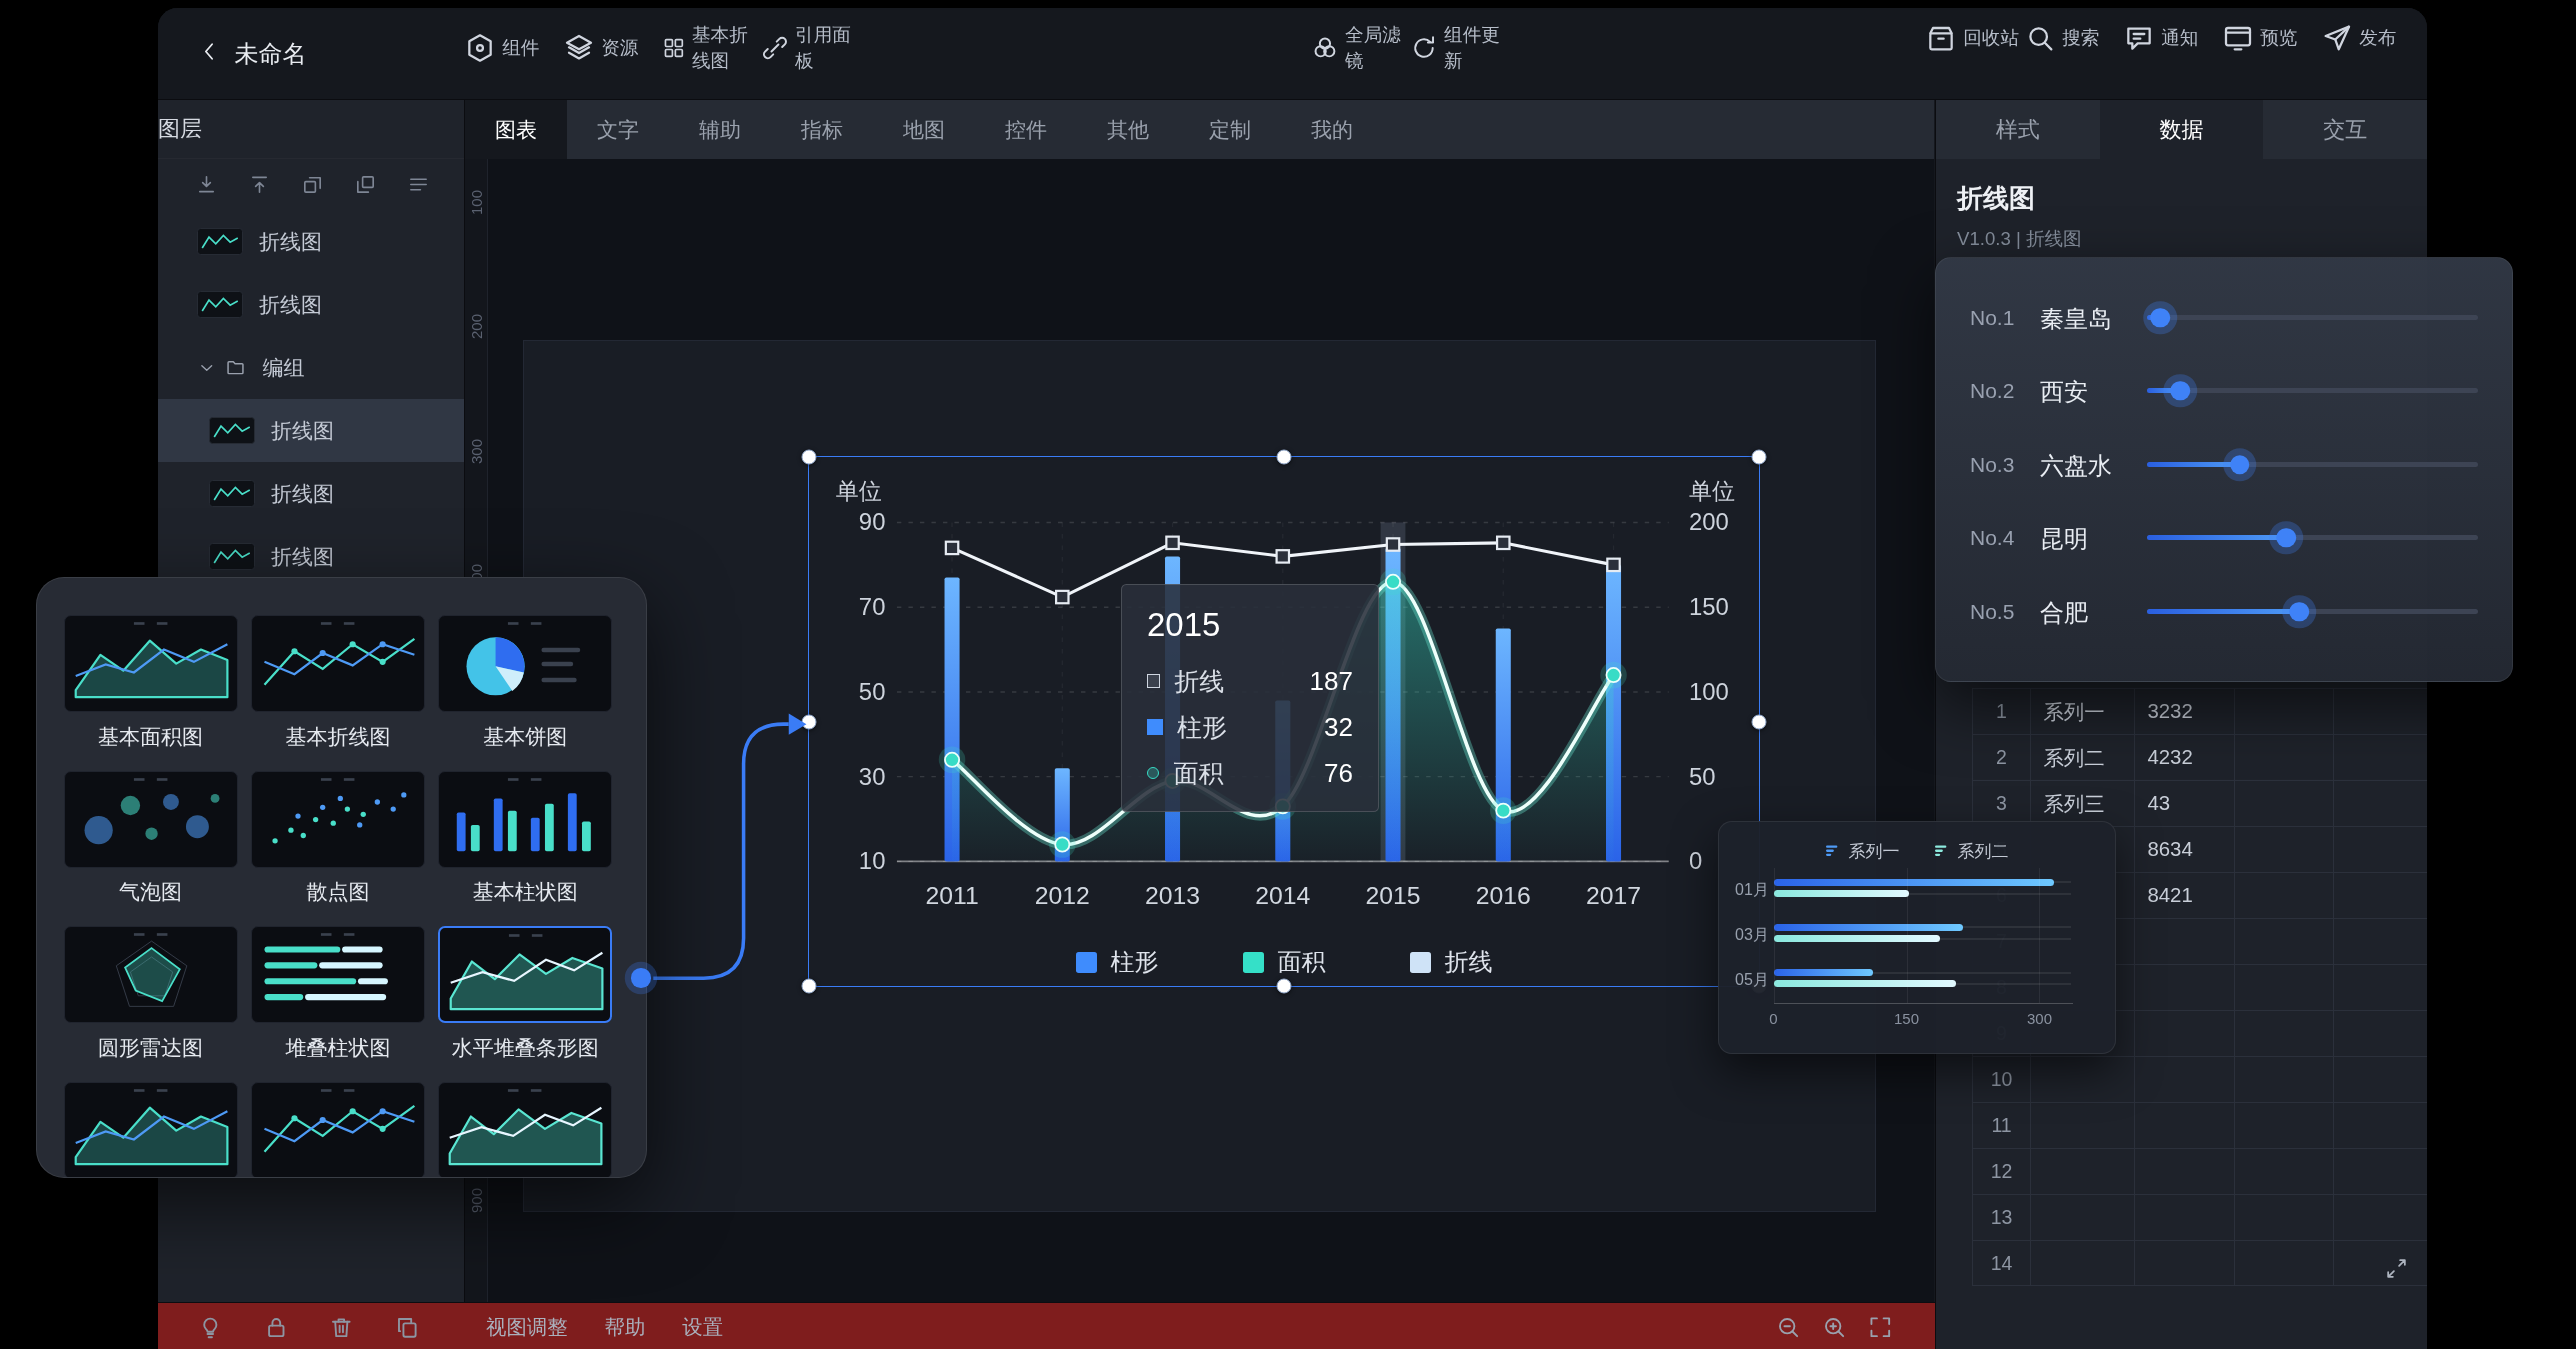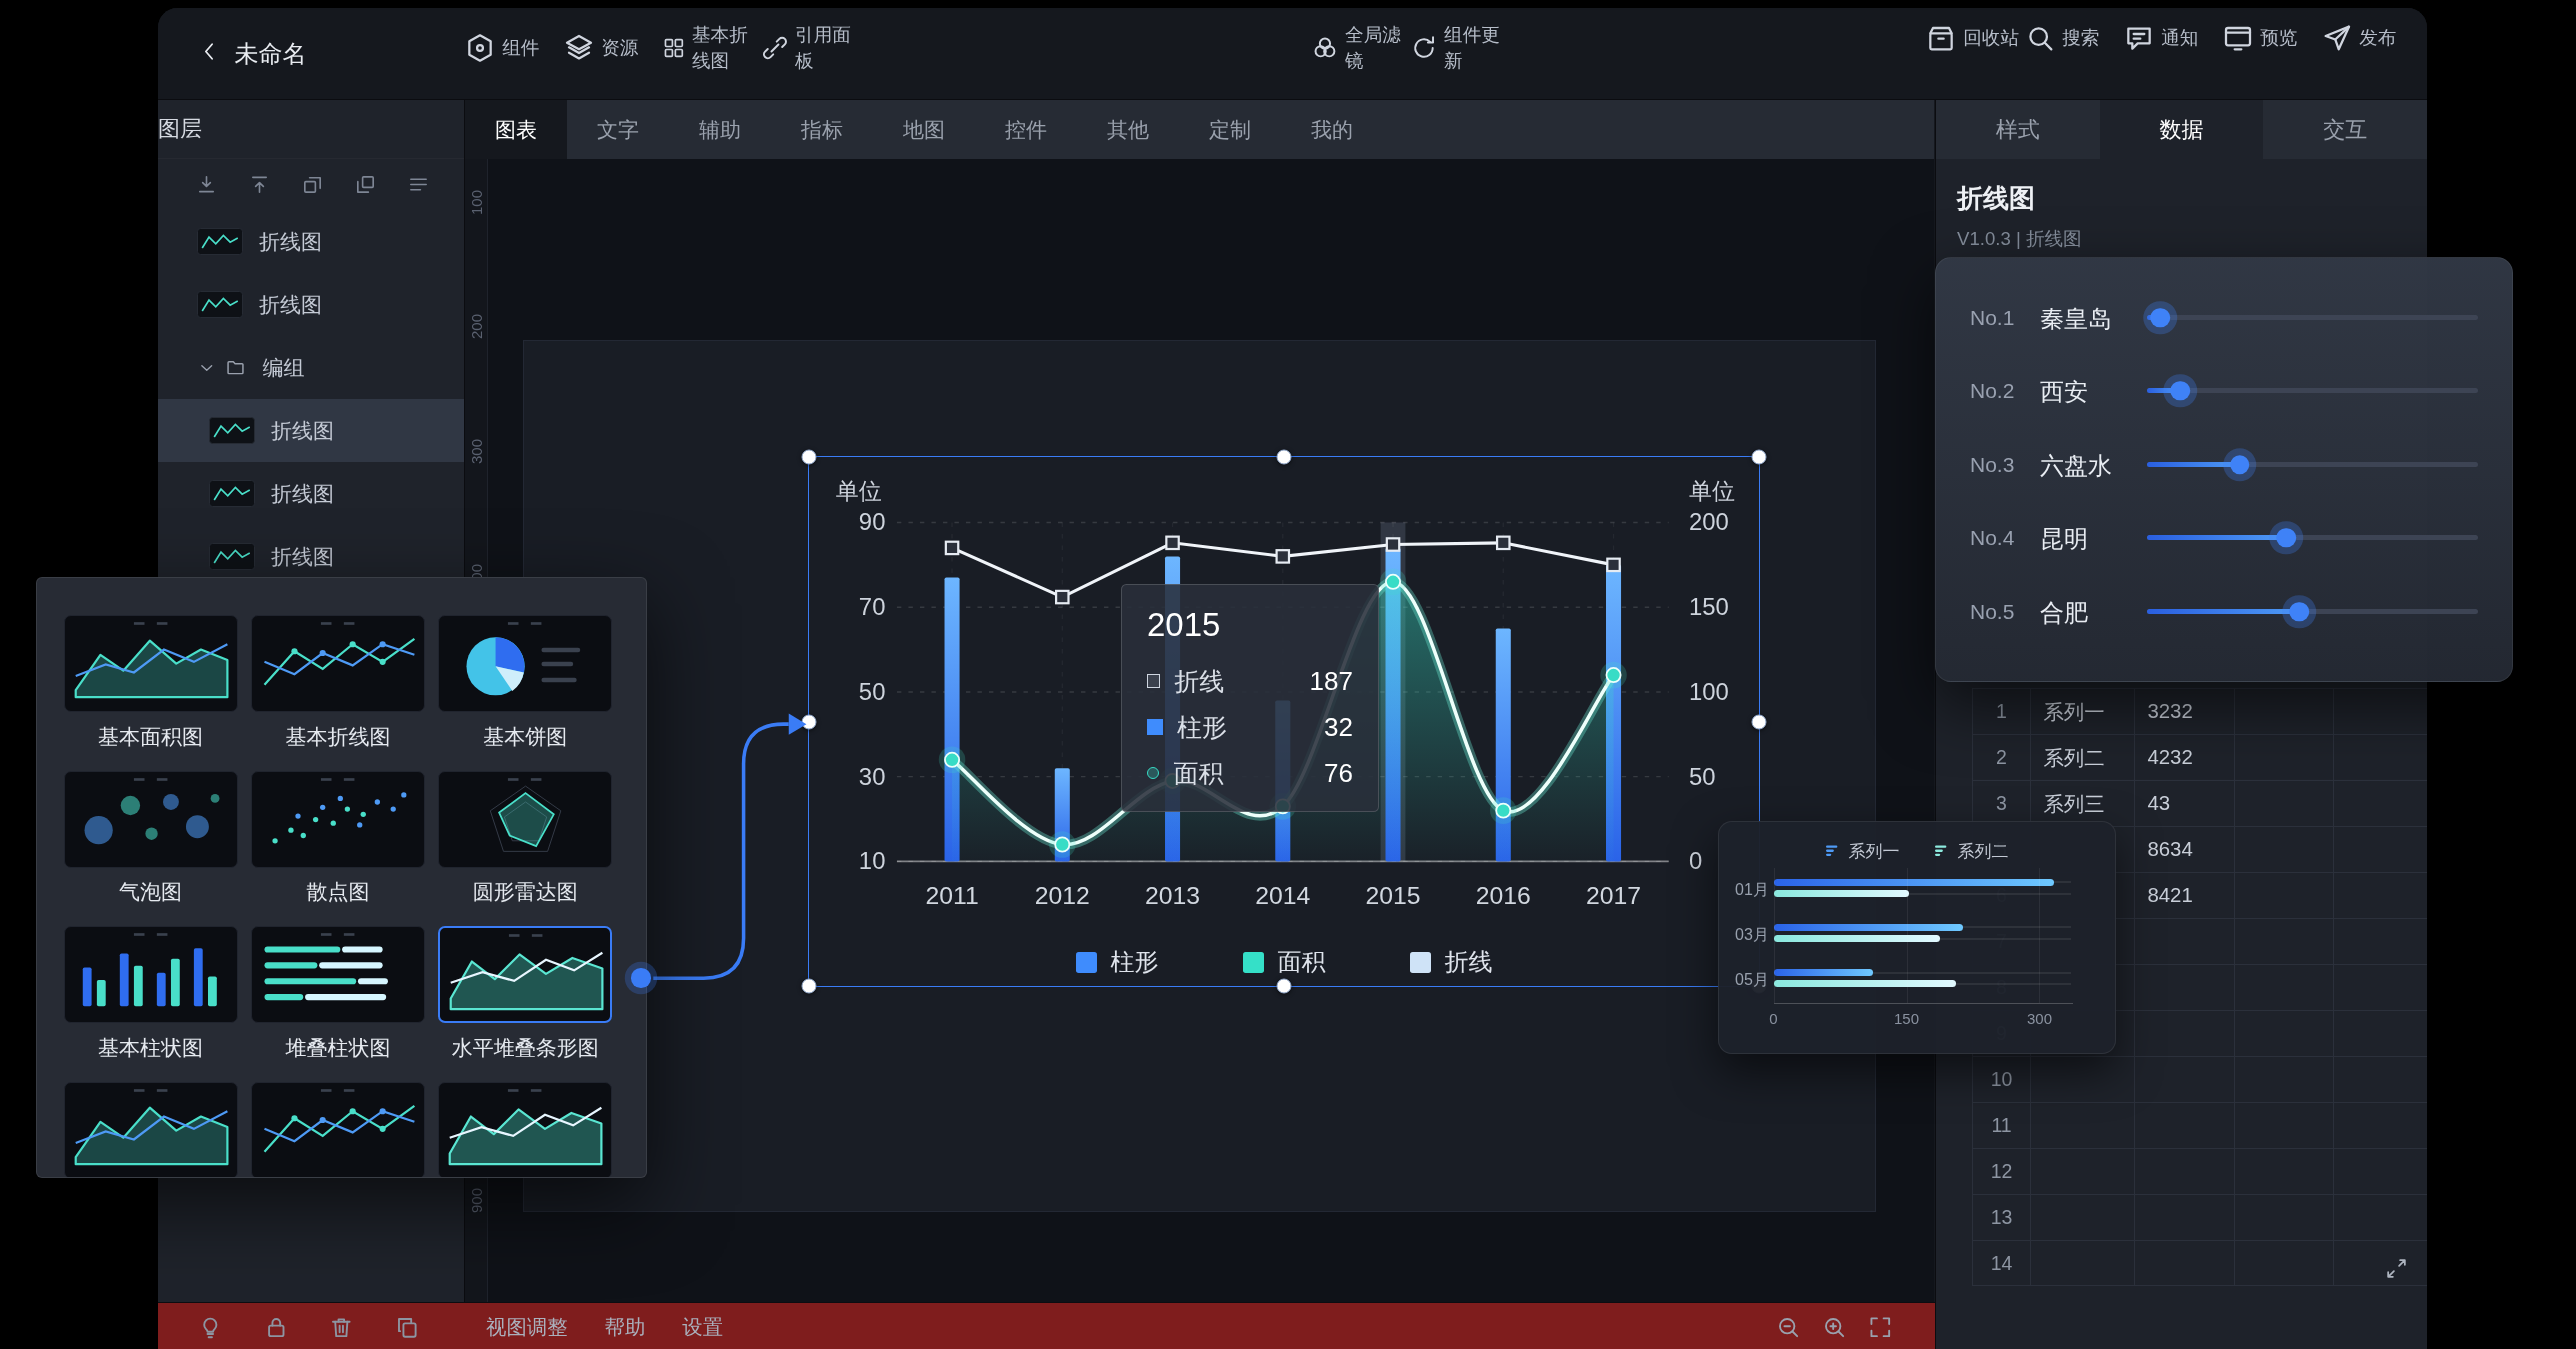--- a/index.html
+++ b/index.html
@@ -66,21 +66,21 @@
   .expand{position:absolute;left:448px;top:1156px;color:#aeb5c0}
 
   
   .bottombar{position:absolute;left:0;bottom:0;height:48px;width:1777px;background:#7f1d1d;border-top:0.9px solid #0c0d11}
   .bb-icons{position:absolute;left:39px;top:0;height:48px;display:flex;align-items:center;gap:39px;color:#8d95a2}
   .bb-menu{position:absolute;left:328px;top:0;height:48px;display:flex;align-items:center;gap:37px;font-size:20.4px;color:#aab0bc}
   .bb-zoom{position:absolute;left:1617px;top:0;height:48px;display:flex;align-items:center;gap:19.5px;color:#9aa1ae}
   .bb-ico{display:flex;align-items:center}
 
   
-  .picker{position:absolute;left:36px;top:577px;width:611px;height:601px;background:#272b34;border:0.9px solid rgba(255,255,255,.09);border-radius:6px;box-shadow:0 26.6px 80px rgba(0,0,0,.65);overflow:hidden;z-index:40}
+  .picker{position:absolute;left:36px;top:577px;width:611px;height:601px;background:#272b34;border:0.9px solid rgba(255,255,255,.09);border-radius:28px;box-shadow:0 26.6px 80px rgba(0,0,0,.65);overflow:hidden;z-index:40}
   .picker-grid{position:absolute;left:26.6px;top:37px;display:grid;grid-template-columns:repeat(3,174px);column-gap:13.3px;row-gap:23px}
   .p-cell{display:flex;flex-direction:column;align-items:center;gap:10.6px}
   .p-thumb{width:174px;height:97px;background:#0b0d12;border-radius:7px;border:0.9px solid #20242e;overflow:hidden;display:block}
   .p-cell.selected .p-thumb{border:2.7px solid #3a7cf6}
   .p-label{font-size:21px;color:#e6eaf0;height:25px}
   .conn-dot{position:absolute;left:631px;top:968px;width:19.5px;height:19.5px;border-radius:50%;background:#3a7cf6;box-shadow:0 0 0 6.2px rgba(58,124,246,.25);z-index:41}
   .connector{position:absolute;left:0;top:0;pointer-events:none;z-index:39}
 
   
   .ranking{position:absolute;left:1935px;top:257px;width:578px;height:425px;border-radius:16px;background:linear-gradient(180deg,rgba(49,56,69,.97),rgba(36,41,51,.97));border:0.9px solid rgba(255,255,255,.07);box-shadow:0 23px 62px rgba(0,0,0,.6);z-index:45}
@@ -692,46 +692,46 @@
                 <circle cx="160" cy="42" r="3"></circle>
                 <circle cx="172" cy="26" r="3"></circle>
               </g>
             </svg></span>
           <span class="p-label">散点图</span>
         </div>
         <div class="p-cell">
           <span class="p-thumb"><svg width="174" height="97" viewBox="0 0 197 110" fill="none">
               <rect x="78" y="7" width="12" height="3" fill="#3a414e"></rect>
               <rect x="104" y="7" width="12" height="3" fill="#3a414e"></rect>
-              <g stroke="#3a414e" fill="none">
-                <polygon points="98 16 138 44 123 90 73 90 58 44"></polygon>
-                <polygon points="98 34 122 51 113 78 83 78 74 51"></polygon>
-              </g>
-              <polygon points="98 24 130 48 110 84 80 72 68 46" fill="rgba(73,223,201,.30)" stroke="#49dfc9" stroke-width="2"></polygon>
-            </svg></span>
-          <span class="p-label">圆形雷达图</span>
-        </div>
-        <div class="p-cell">
-          <span class="p-thumb"><svg width="174" height="97" viewBox="0 0 197 110" fill="none">
-              <rect x="78" y="7" width="12" height="3" fill="#3a414e"></rect>
-              <rect x="104" y="7" width="12" height="3" fill="#3a414e"></rect>
               <g fill="#2f6df0">
                 <rect x="20" y="46" width="10" height="44" rx="2"></rect>
                 <rect x="62" y="30" width="10" height="60" rx="2"></rect>
                 <rect x="104" y="52" width="10" height="38" rx="2"></rect>
                 <rect x="146" y="24" width="10" height="66" rx="2"></rect>
               </g>
               <g fill="#49dfc9">
                 <rect x="36" y="60" width="10" height="30" rx="2"></rect>
                 <rect x="78" y="44" width="10" height="46" rx="2"></rect>
                 <rect x="120" y="36" width="10" height="54" rx="2"></rect>
                 <rect x="162" y="56" width="10" height="34" rx="2"></rect>
               </g>
             </svg></span>
           <span class="p-label">基本柱状图</span>
+        </div>
+        <div class="p-cell">
+          <span class="p-thumb"><svg width="174" height="97" viewBox="0 0 197 110" fill="none">
+              <rect x="78" y="7" width="12" height="3" fill="#3a414e"></rect>
+              <rect x="104" y="7" width="12" height="3" fill="#3a414e"></rect>
+              <g stroke="#3a414e" fill="none">
+                <polygon points="98 16 138 44 123 90 73 90 58 44"></polygon>
+                <polygon points="98 34 122 51 113 78 83 78 74 51"></polygon>
+              </g>
+              <polygon points="98 24 130 48 110 84 80 72 68 46" fill="rgba(73,223,201,.30)" stroke="#49dfc9" stroke-width="2"></polygon>
+            </svg></span>
+          <span class="p-label">圆形雷达图</span>
         </div>
         <div class="p-cell">
           <span class="p-thumb"><svg width="174" height="97" viewBox="0 0 197 110" fill="none">
               <rect x="78" y="7" width="12" height="3" fill="#3a414e"></rect>
               <rect x="104" y="7" width="12" height="3" fill="#3a414e"></rect>
               <rect x="14" y="22" width="86" height="7" rx="3.5" fill="#49dfc9"></rect>
               <rect x="102" y="22" width="46" height="7" rx="3.5" fill="#d6f6ff"></rect>
               <rect x="14" y="40" width="60" height="7" rx="3.5" fill="#49dfc9"></rect>
               <rect x="76" y="40" width="72" height="7" rx="3.5" fill="#d6f6ff"></rect>
               <rect x="14" y="58" width="104" height="7" rx="3.5" fill="#49dfc9"></rect>

